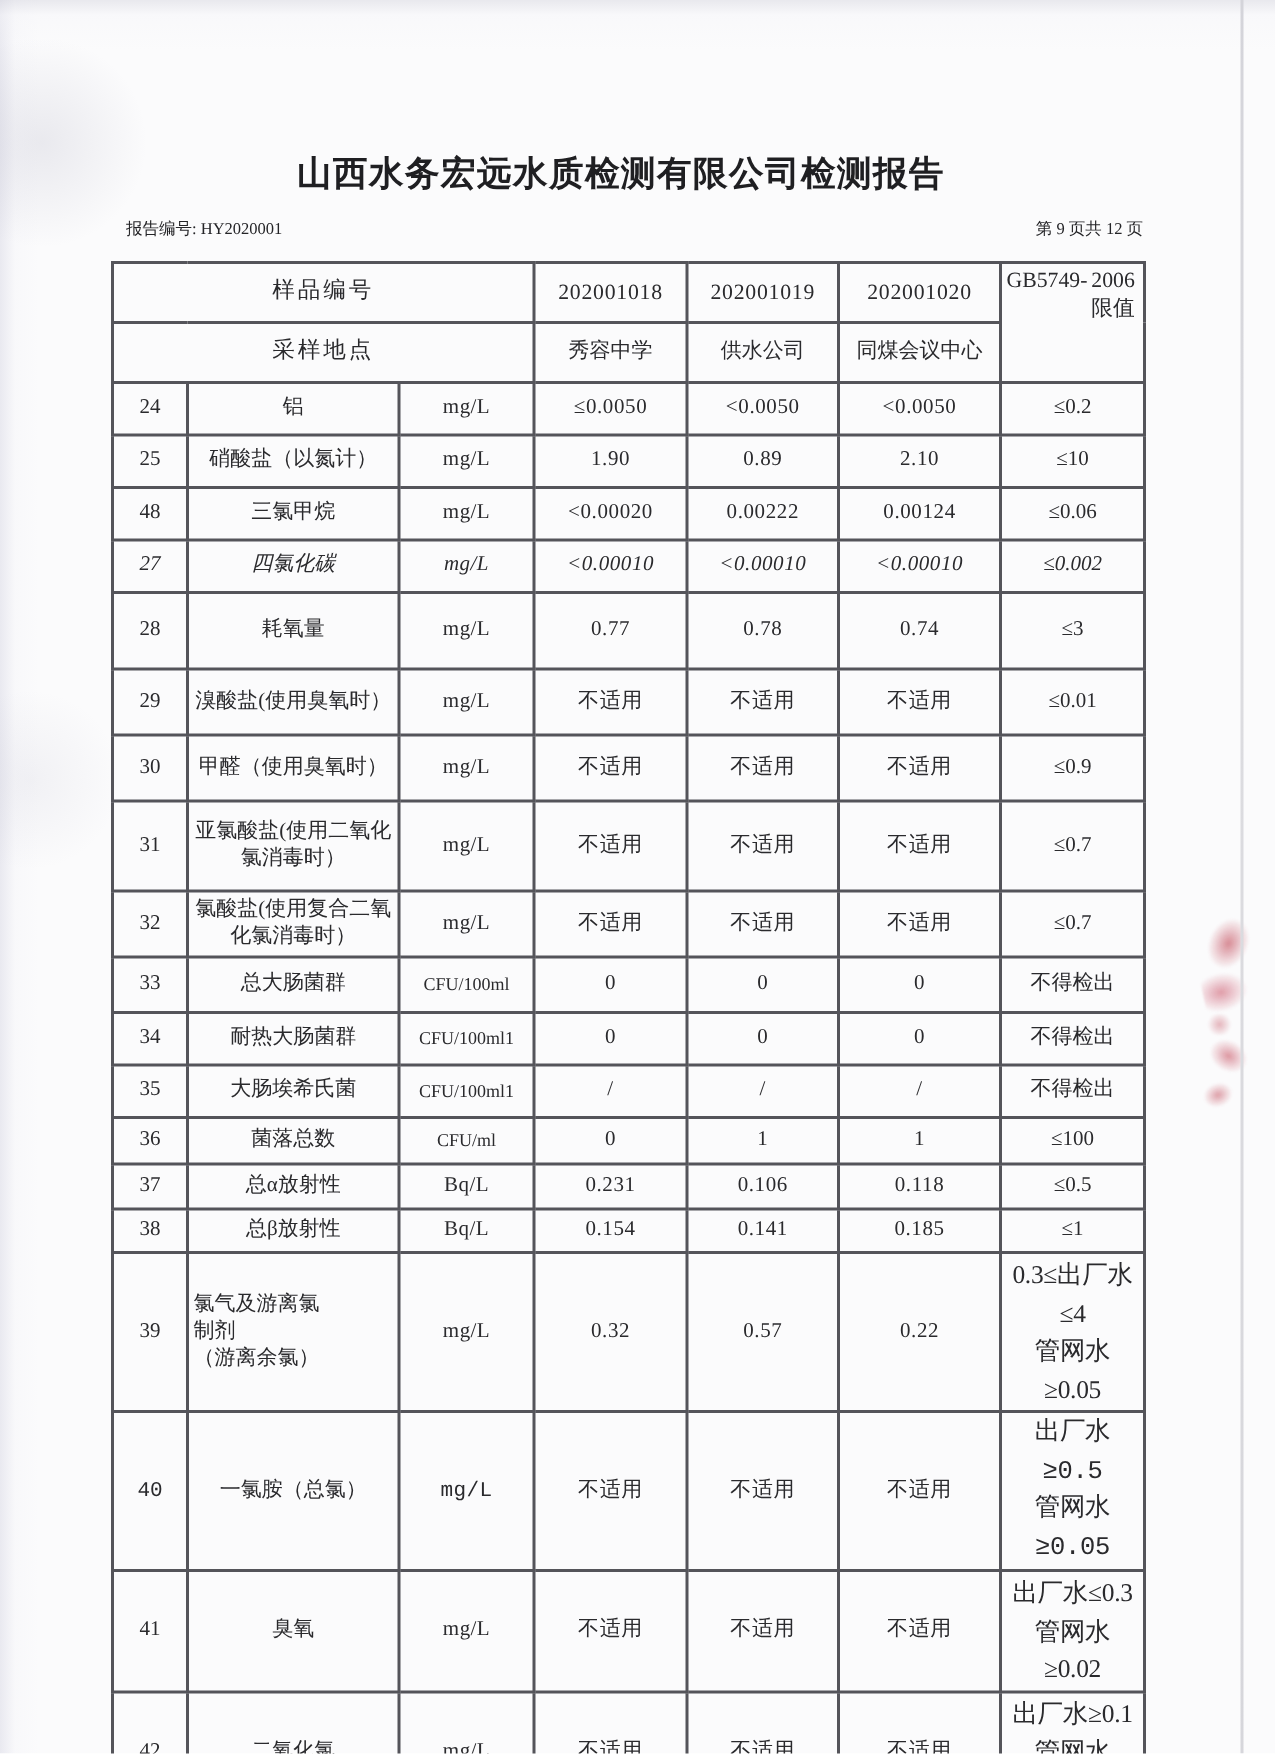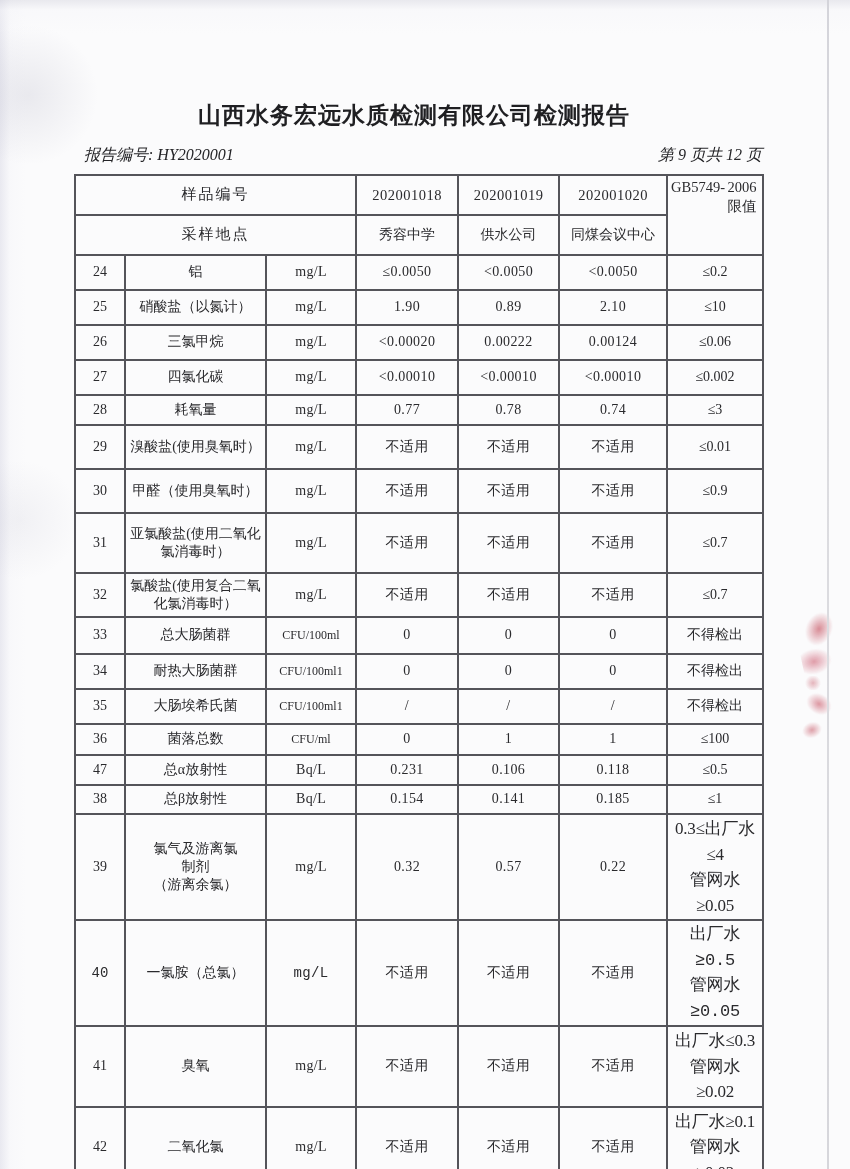--- a/index.html
+++ b/index.html
@@ -23,21 +23,21 @@
     background:linear-gradient(180deg,#d4d4da,#dcdce0 40%,#d6d6db);
   }
   .doc-title {
     position:absolute; top:100px; left:0; width:828px;
     text-align:center; font-size:23px; font-weight:bold;
     letter-spacing:1px; color:#1f1f22;
   }
   .meta-line {
     position:absolute; top:145px; left:84px; width:678px;
     display:flex; justify-content:space-between;
-    font-size:16px; color:#242427;font-style:italic;
+    font-size:11px; color:#242427;
   }
   .report-table {
     position:absolute; top:174px; left:74px; width:688px;
     border-collapse:collapse; table-layout:fixed;
     font-size:14px; color:#2a2a2d;
   }
   .report-table, .report-table td, .report-table th {
     border:2px solid #54545a;
   }
   .report-table td, .report-table th {
@@ -47,21 +47,21 @@
   th.h-label { font-size:15px; letter-spacing:2px; }
   td.h-sample { font-size:14.5px; letter-spacing:0.5px; }
   td.h-loc { font-size:14px; }
   td.h-std { font-size:14.5px; }
   td.h-std .std-wrap {
     display:flex; flex-direction:row; justify-content:space-around;
     height:74px;
   }
   .c-no { font-size:14px;border-radius:16px; }
   .c-name { text-align:left; padding-left:8px; font-size:14px; }
-  .c-name.center { text-align:center; padding-left:3px; white-space:pre-line; }
+  .c-name.center { text-align:left; padding-left:3px; white-space:pre-line; }
   .c-unit { font-size:14px; letter-spacing:0.3px; }
   .c-unit.small { font-size:12px; letter-spacing:0; }
   .c-val { font-size:14px; letter-spacing:0.4px; }
   .c-limit { font-size:14px; }
   .c-limit.two-line { font-size:17px; line-height:1.5; letter-spacing:-0.2px; }
   .c-blank { text-align:left; vertical-align:top; padding:4px 8px; font-size:14px; }
   
   .stamp-fragment { position:absolute; pointer-events:none; filter:blur(0.6px); }
   .sf1 { left:806px; top:612px; width:26px; height:34px;
     background:radial-gradient(ellipse at 50% 50%, rgba(186,48,66,0.55), rgba(186,48,66,0) 72%);
@@ -133,38 +133,38 @@
         <tr style="height: 35px;">
       <td class="c-no">25</td>
       <td class="c-name">硝酸盐（以氮计）</td>
       <td class="c-unit">mg/L</td>
       <td class="c-val">1.90</td>
       <td class="c-val">0.89</td>
       <td class="c-val">2.10</td>
       <td class="c-limit">≤10</td>
     </tr>
         <tr style="height: 35px;">
-      <td class="c-no">26</td>
+      <td class="c-no">48</td>
       <td class="c-name">三氯甲烷</td>
       <td class="c-unit">mg/L</td>
       <td class="c-val">&lt;0.00020</td>
       <td class="c-val">0.00222</td>
       <td class="c-val">0.00124</td>
       <td class="c-limit">≤0.06</td>
     </tr>
-        <tr style="height: 35px;">
+        <tr style="height: 35px; font-style: italic;">
       <td class="c-no">27</td>
       <td class="c-name">四氯化碳</td>
       <td class="c-unit">mg/L</td>
       <td class="c-val">&lt;0.00010</td>
       <td class="c-val">&lt;0.00010</td>
       <td class="c-val">&lt;0.00010</td>
       <td class="c-limit">≤0.002</td>
     </tr>
-        <tr style="height: 30px;">
+        <tr style="height: 51px;">
       <td class="c-no">28</td>
       <td class="c-name">耗氧量</td>
       <td class="c-unit">mg/L</td>
       <td class="c-val">0.77</td>
       <td class="c-val">0.78</td>
       <td class="c-val">0.74</td>
       <td class="c-limit">≤3</td>
     </tr>
         <tr style="height: 44px;">
       <td class="c-no">29</td>
@@ -232,21 +232,21 @@
         <tr style="height: 31px;">
       <td class="c-no">36</td>
       <td class="c-name">菌落总数</td>
       <td class="c-unit small">CFU/ml</td>
       <td class="c-val">0</td>
       <td class="c-val">1</td>
       <td class="c-val">1</td>
       <td class="c-limit">≤100</td>
     </tr>
         <tr style="height: 30px;">
-      <td class="c-no">47</td>
+      <td class="c-no">37</td>
       <td class="c-name">总α放射性</td>
       <td class="c-unit">Bq/L</td>
       <td class="c-val">0.231</td>
       <td class="c-val">0.106</td>
       <td class="c-val">0.118</td>
       <td class="c-limit">≤0.5</td>
     </tr>
         <tr style="height: 29px;">
       <td class="c-no">38</td>
       <td class="c-name">总β放射性</td>

